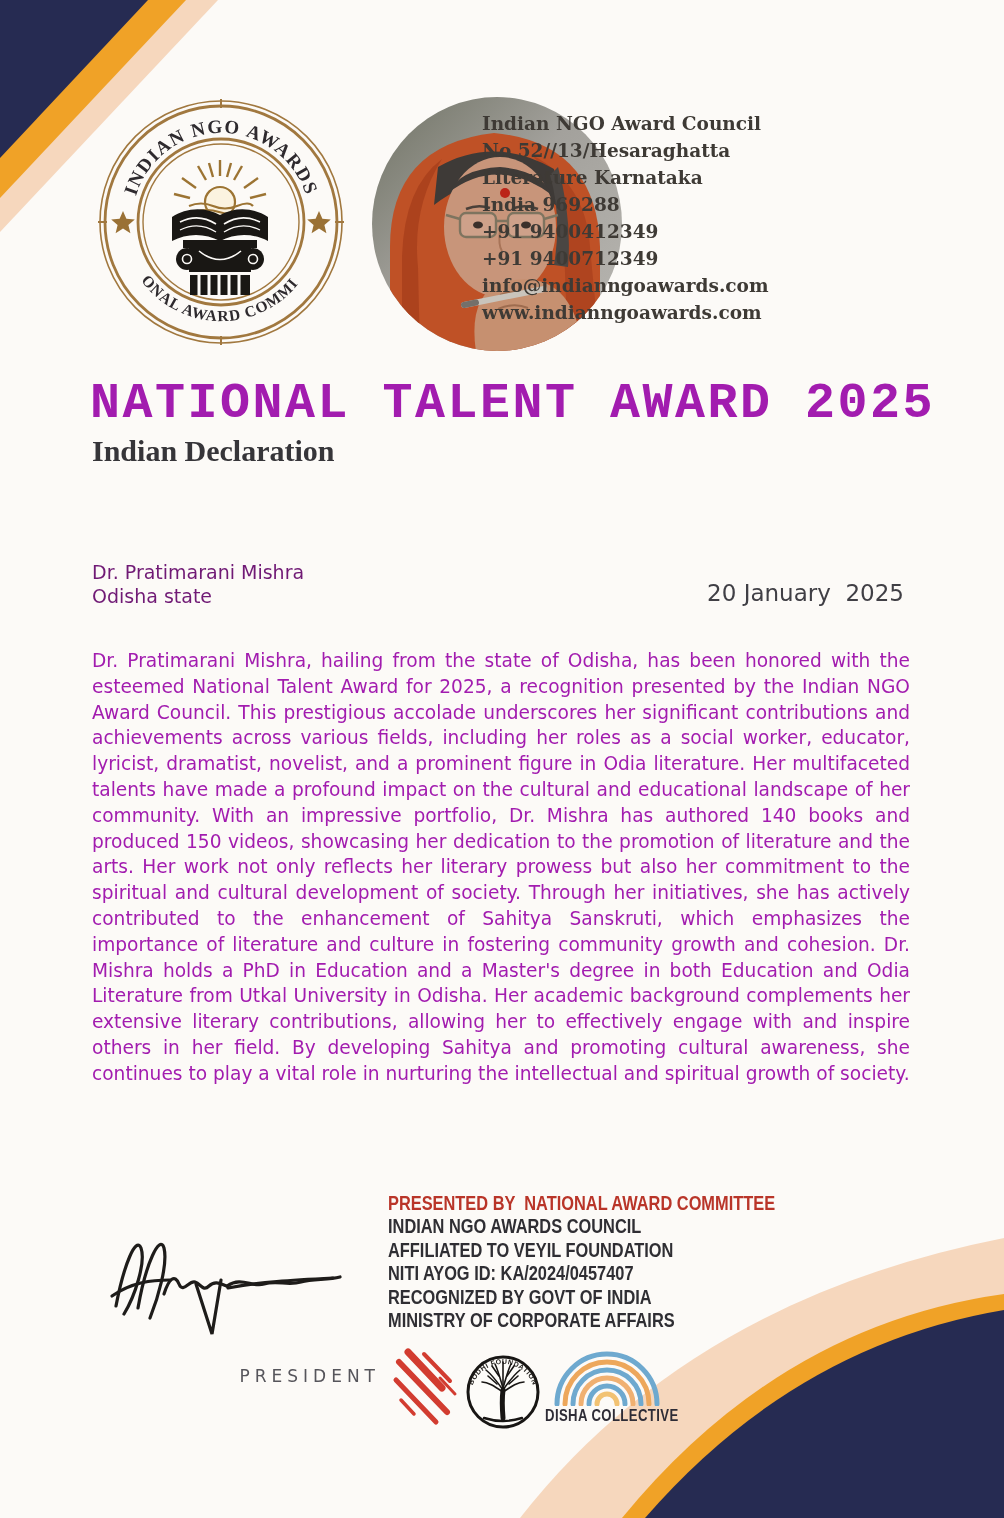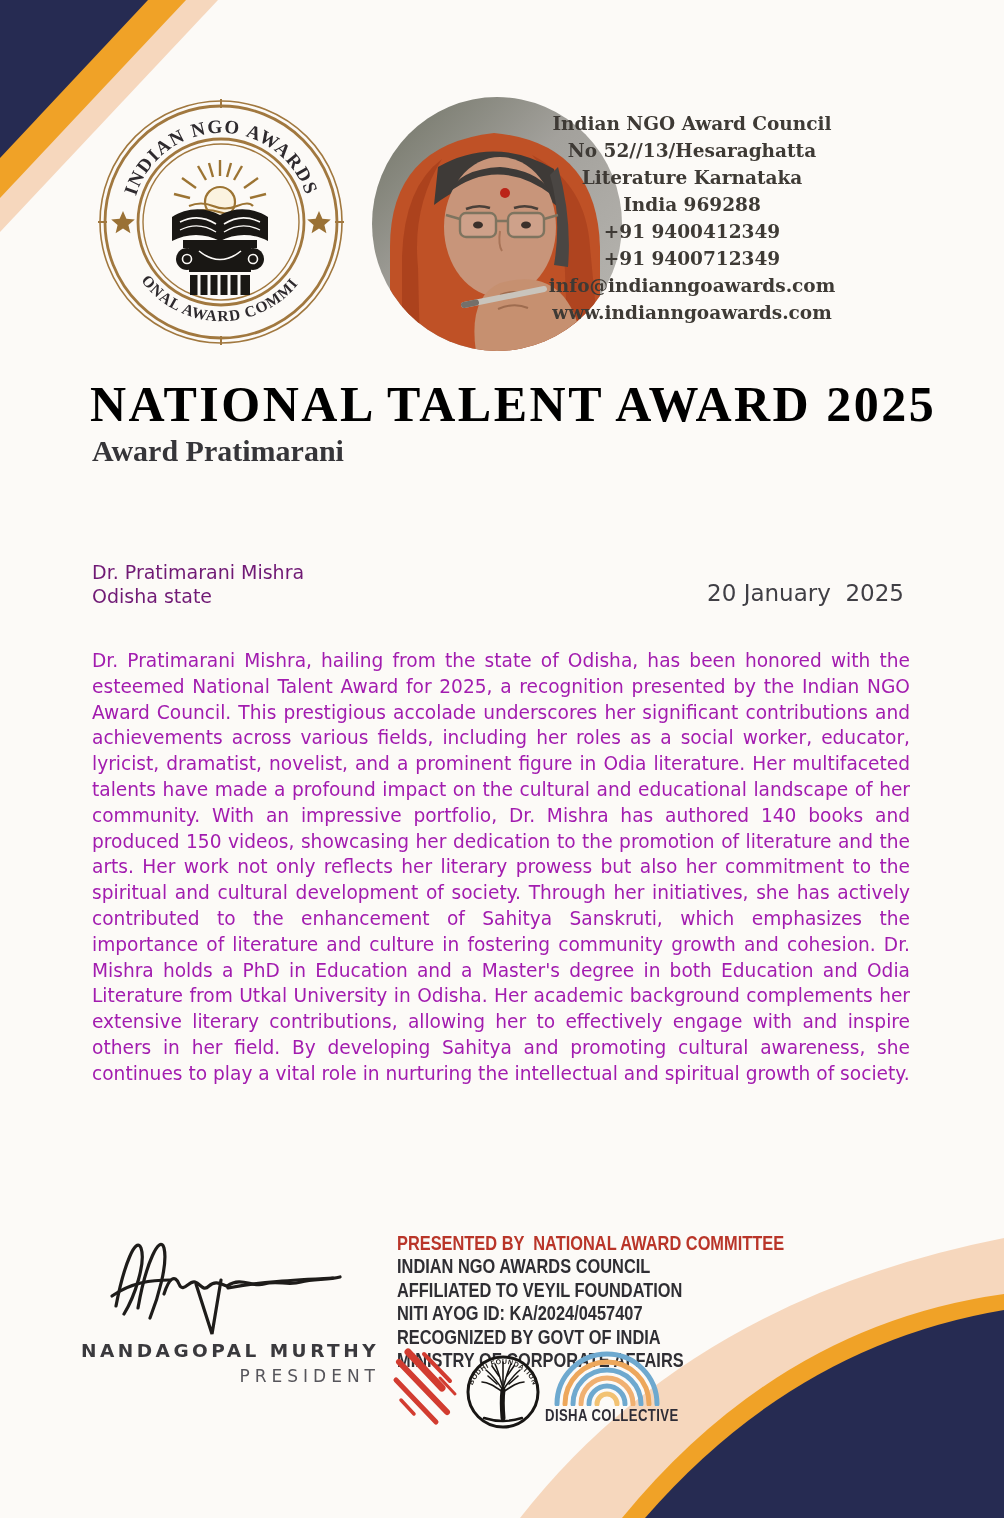--- a/index.html
+++ b/index.html
@@ -7,29 +7,29 @@
     position:relative;width:1004px;height:1518px;margin:0 auto;
     background:#fcfaf7;overflow:hidden;
     font-family:"DejaVu Sans","Liberation Sans",sans-serif;
   }
   .abs{position:absolute;}
   svg{display:block;}
   
   .decor{position:absolute;left:0;top:0;width:1004px;height:1518px;pointer-events:none;}
   
   .contact{
-    right:102px;top:110px;width:420px;text-align:center;
+    right:102px;top:110px;width:420px;text-align:left;
     font-family:"DejaVu Serif","Liberation Serif",serif;font-weight:700;
     font-size:18.5px;line-height:27px;color:#3e3a35;
   }
   
   .title-main{
     left:90px;top:378px;width:860px;
-    font-family:Liberation Serif, serif;font-weight:700;
-    font-size:50px;line-height:52px;letter-spacing:2.5px;color:#000000;white-space:nowrap;
+    font-family:Liberation Mono, monospace;font-weight:700;
+    font-size:50px;line-height:52px;letter-spacing:2.5px;color:#a21caf;white-space:nowrap;
   }
   .title-sub{
     left:92px;top:434px;
     font-family:"Liberation Serif","DejaVu Serif",serif;font-weight:700;
     font-size:30px;line-height:34px;color:#363539;
   }
   
   .recipient{left:92px;top:560px;font-size:19px;line-height:24px;color:#701a75;}
   .date{right:100px;top:580px;font-size:23px;color:#403f45;}
   
@@ -37,22 +37,22 @@
     left:92px;top:648px;width:818px;
     font-size:18.6px;line-height:25.8px;color:#a21caf;
     text-align:justify;
   }
   
   .sig-name{left:80px;top:1340px;width:300px;text-align:center;
     font-weight:700;font-size:18.5px;letter-spacing:3.5px;color:#3a393d;white-space:nowrap;}
   .sig-role{left:80px;top:1366px;width:300px;text-align:right;
     font-size:17px;letter-spacing:5px;color:#56555b;}
   
-  .presented{left:397px;top:1192px;width:360px;
-    font-family:"Liberation Sans","DejaVu Sans",sans-serif;margin-top:40px;}
+  .presented{left:388px;top:1192px;width:360px;
+    font-family:"Liberation Sans","DejaVu Sans",sans-serif;}
   .presented div{
     font-weight:700;font-size:19.5px;line-height:23.4px;color:#2f2e33;
     transform:scaleX(.84);transform-origin:0 50%;white-space:pre;
   }
   .presented .headline{color:#b93529;}
   
   .disha-label{left:545px;top:1407px;width:160px;
     font-family:"Liberation Sans","DejaVu Sans",sans-serif;
     font-weight:700;font-size:16px;color:#2e2c36;letter-spacing:.5px;
     transform:scaleX(.82);transform-origin:0 50%;white-space:nowrap;}
@@ -195,42 +195,41 @@
     <div>No 52//13/Hesaraghatta</div>
     <div>Literature Karnataka</div>
     <div>India 969288</div>
     <div>+91 9400412349</div>
     <div>+91 9400712349</div>
     <div>info@indianngoawards.com</div>
     <div>www.indianngoawards.com</div>
   </div>
 
   <div class="abs title-main">NATIONAL TALENT AWARD 2025</div>
-  <div class="abs title-sub">Award Pratimarani</div>
+  <div class="abs title-sub">Indian Declaration</div>
 
   <div class="abs recipient">
     <div>Dr. Pratimarani Mishra</div>
     <div>Odisha state</div>
   </div>
   <div class="abs date" style="white-space:pre">20 January  2025</div>
 
   <div class="abs body-text">Dr. Pratimarani Mishra, hailing from the state of Odisha, has been honored with the esteemed National Talent Award for 2025, a recognition presented by the Indian NGO Award Council. This prestigious accolade underscores her significant contributions and achievements across various fields, including her roles as a social worker, educator, lyricist, dramatist, novelist, and a prominent figure in Odia literature. Her multifaceted talents have made a profound impact on the cultural and educational landscape of her community. With an impressive portfolio, Dr. Mishra has authored 140 books and produced 150 videos, showcasing her dedication to the promotion of literature and the arts. Her work not only reflects her literary prowess but also her commitment to the spiritual and cultural development of society. Through her initiatives, she has actively contributed to the enhancement of Sahitya Sanskruti, which emphasizes the importance of literature and culture in fostering community growth and cohesion. Dr. Mishra holds a PhD in Education and a Master's degree in both Education and Odia Literature from Utkal University in Odisha. Her academic background complements her extensive literary contributions, allowing her to effectively engage with and inspire others in her field. By developing Sahitya and promoting cultural awareness, she continues to play a vital role in nurturing the intellectual and spiritual growth of society.</div>
 
   <svg class="abs" style="left:108px;top:1222px" width="240" height="118" viewBox="0 0 240 118">
     <g fill="none" stroke="#1e1c1a" stroke-width="3.2" stroke-linecap="round">
       <path d="M8 84 C16 42 28 14 33 26 C38 40 27 74 16 92"></path>
       <path d="M30 86 C38 40 52 12 56 26 C60 42 50 76 42 96"></path>
       <path d="M4 74 C24 60 44 58 62 58"></path>
       <path d="M56 72 C61 56 67 52 71 62 C75 72 81 58 87 60 C93 62 95 70 101 64 C107 58 113 62 119 64"></path>
       <path d="M88 62 L104 112 L113 58"></path>
       <path d="M119 64 C134 54 144 66 156 62 C169 58 180 64 193 60 C206 57 220 58 232 55"></path>
       <path d="M120 66 C150 60 185 58 225 56"></path>
     </g>
   </svg>
-  <div class="abs sig-name">NANDAGOPAL MURTHY</div>
   <div class="abs sig-role">PRESIDENT</div>
 
   <div class="abs presented">
     <div class="headline">PRESENTED BY  NATIONAL AWARD COMMITTEE</div>
     <div>INDIAN NGO AWARDS COUNCIL</div>
     <div>AFFILIATED TO VEYIL FOUNDATION</div>
     <div>NITI AYOG ID: KA/2024/0457407</div>
     <div>RECOGNIZED BY GOVT OF INDIA</div>
     <div>MINISTRY OF CORPORATE AFFAIRS</div>
   </div>

